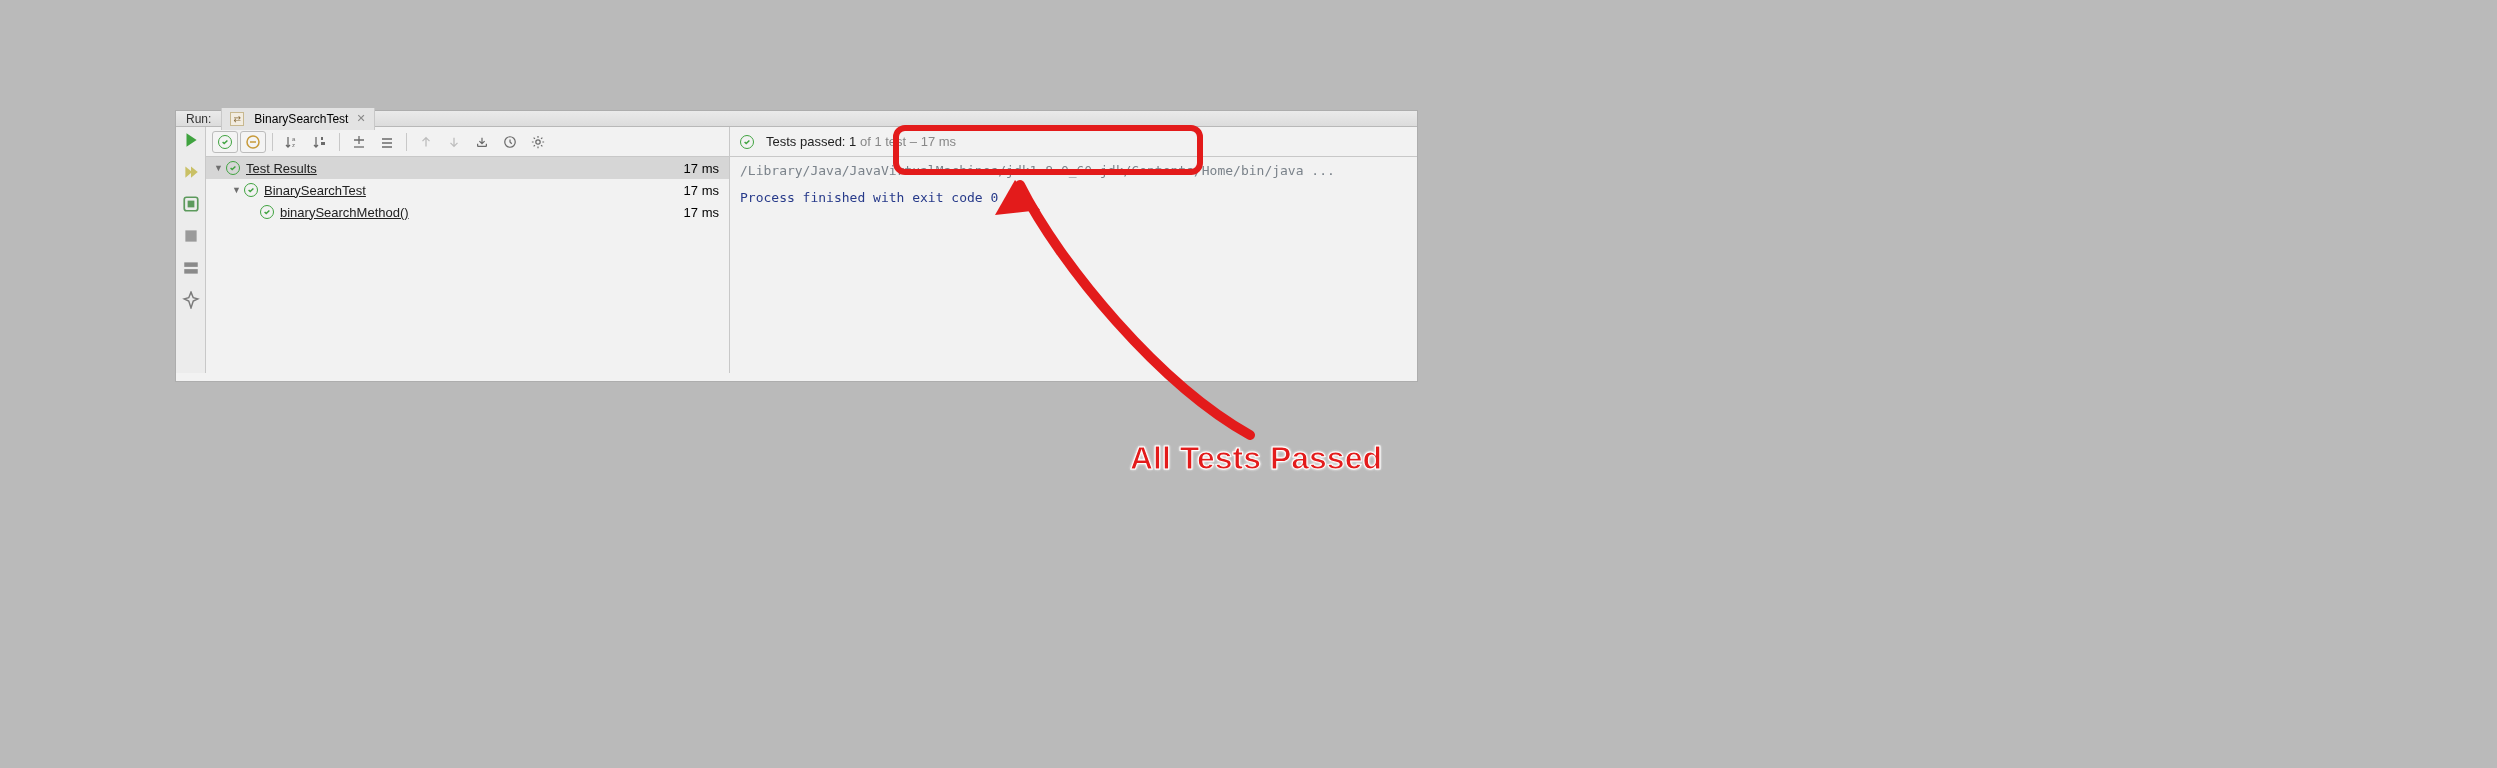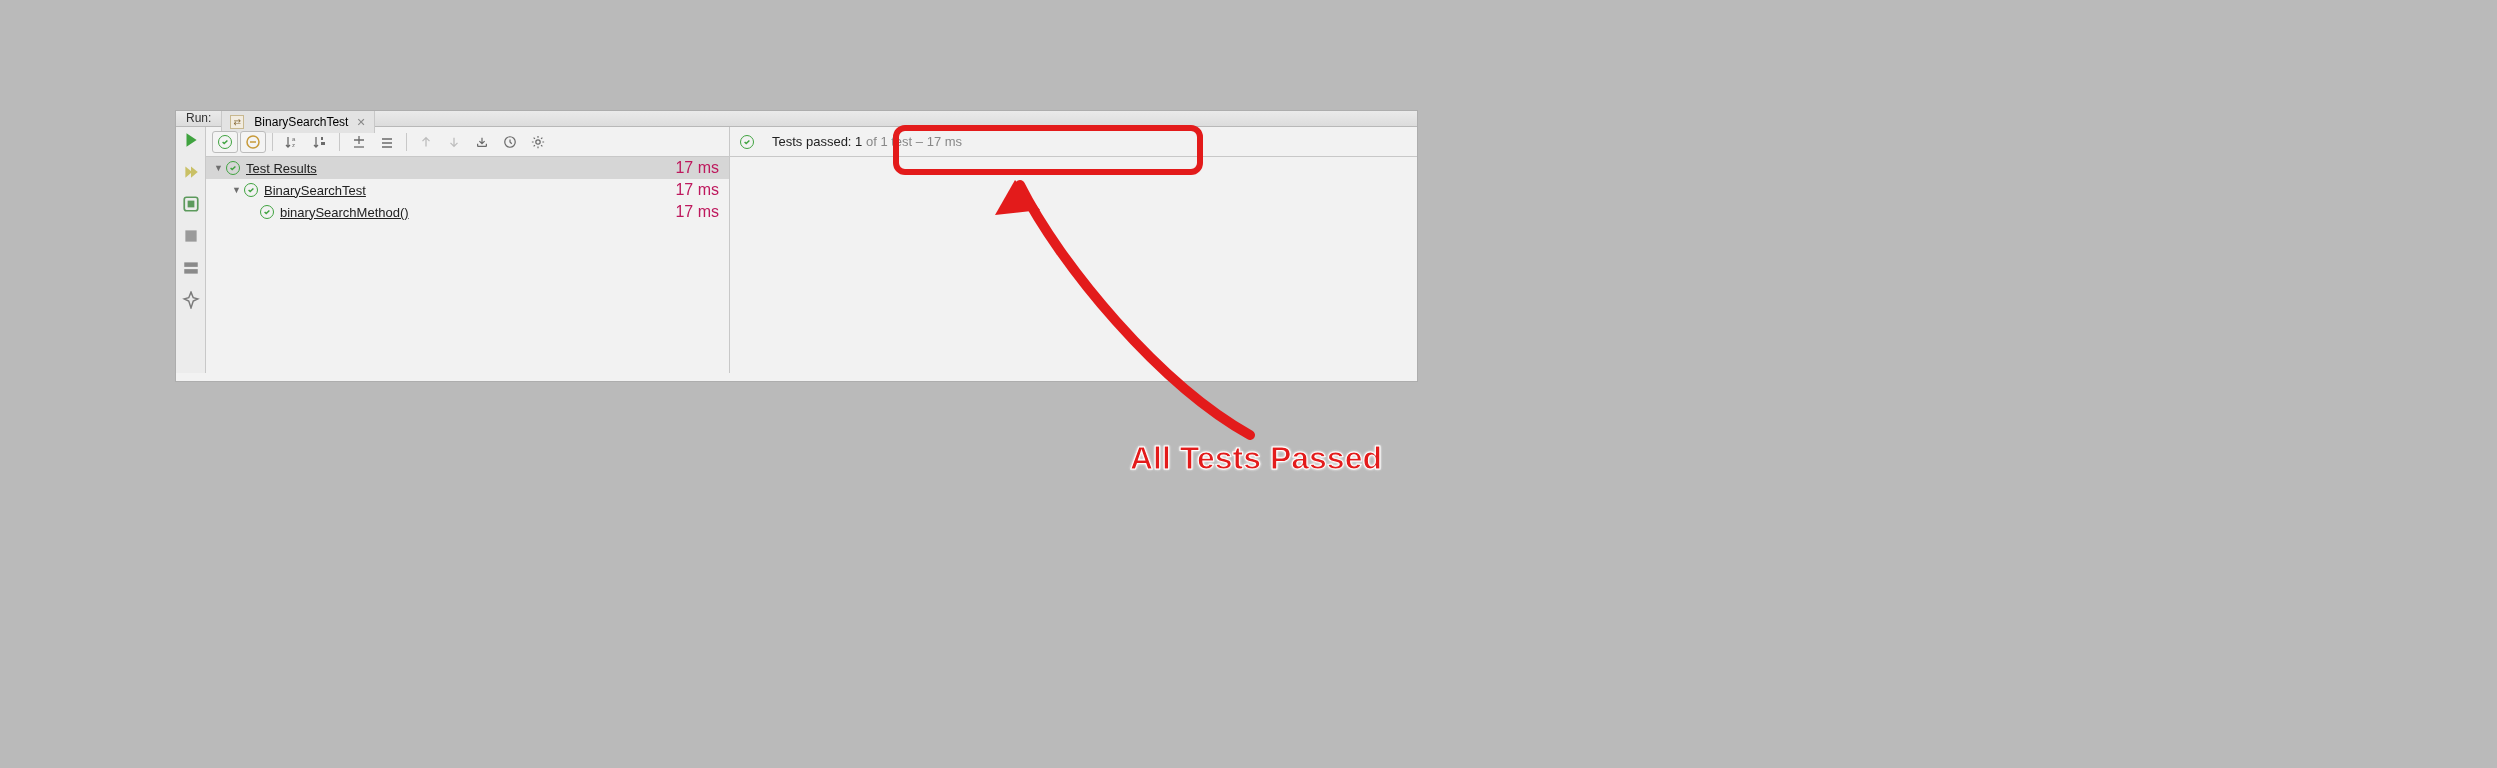--- a/index.html
+++ b/index.html
@@ -18,20 +18,21 @@
     width: 1243px;
     height: 272px;
     background: #f2f2f2;
     border: 1px solid #adadad;
   }
   .tabbar {
     height: 16px;
     background: linear-gradient(#eaeaea,#dcdcdc);
     border-bottom: 1px solid #b8b8b8;
     display: flex;
+    align-items: center;
     font-size: 12px;
   }
   .tabbar .run-label { padding: 0 10px; color: #333; }
   .tab {
     display: flex;
     align-items: center;
     padding: 0 8px;
     height: 22px;
     background: #e3e3e3;
     border-right: 1px solid #c8c8c8;
@@ -100,34 +101,34 @@
     width: 14px; height: 14px;
     border: 1.5px solid #3fa33f;
     border-radius: 50%;
     display: inline-flex;
     align-items: center; justify-content: center;
     margin-right: 6px;
     flex-shrink: 0;
   }
   .pass-icon svg { width: 8px; height: 8px; }
   .row-label { flex: 1; color: #222; text-decoration: underline; }
-  .row-time { color: #be185d; font-size: 16px; }
+  .row-time { color: #000000; font-size: 13px; }
   .right-pane {
     flex: 1;
     display: flex;
     flex-direction: column;
   }
   .status-bar {
     height: 30px;
     border-bottom: 1px solid #c8c8c8;
     display: flex;
     align-items: center;
     padding: 0 10px;
     font-size: 13px;
-    gap: 12px;
+    gap: 6px;
   }
   .status-text { color: #888; }
   .status-text .dark { color: #222; }
   .console {
     flex: 1;
     padding: 4px 10px;
     font-family: Menlo, Consolas, monospace;
     font-size: 13px;
     line-height: 1.6;
     background: #f2f2f2;
@@ -324,20 +325,25 @@
       <div class="status-bar">
         <span class="pass-icon">
             <svg viewBox="0 0 10 10">
               <path d="M2 5 L4 7 L8 3" fill="none" stroke="#3fa33f" stroke-width="1.8"></path>
             </svg>
           </span>
         <span class="status-text">
           <span class="dark">Tests passed: </span><span class="dark">1</span><span> of 1 test – 17 ms</span>
         </span>
       </div>
+      <div class="console">
+        <div class="line1">/Library/Java/JavaVirtualMachines/jdk1.8.0_60.jdk/Contents/Home/bin/java ...</div>
+        <div style="height:6px"></div>
+        <div>Process finished with exit code 0</div>
+      </div>
     </div>
   </div>
 </div>
 
 <div class="anno-box" style="left:893px; top:125px; width:310px; height:50px;"></div>
 
 <svg class="anno-arrow" style="left:980px; top:175px; width:320px; height:280px;">
   <defs>
     <marker id="ah" markerWidth="12" markerHeight="12" refX="3" refY="6" orient="auto">
       <path d="M0 0 L12 6 L0 12 L3 6 Z" fill="#e31b1b"></path>

